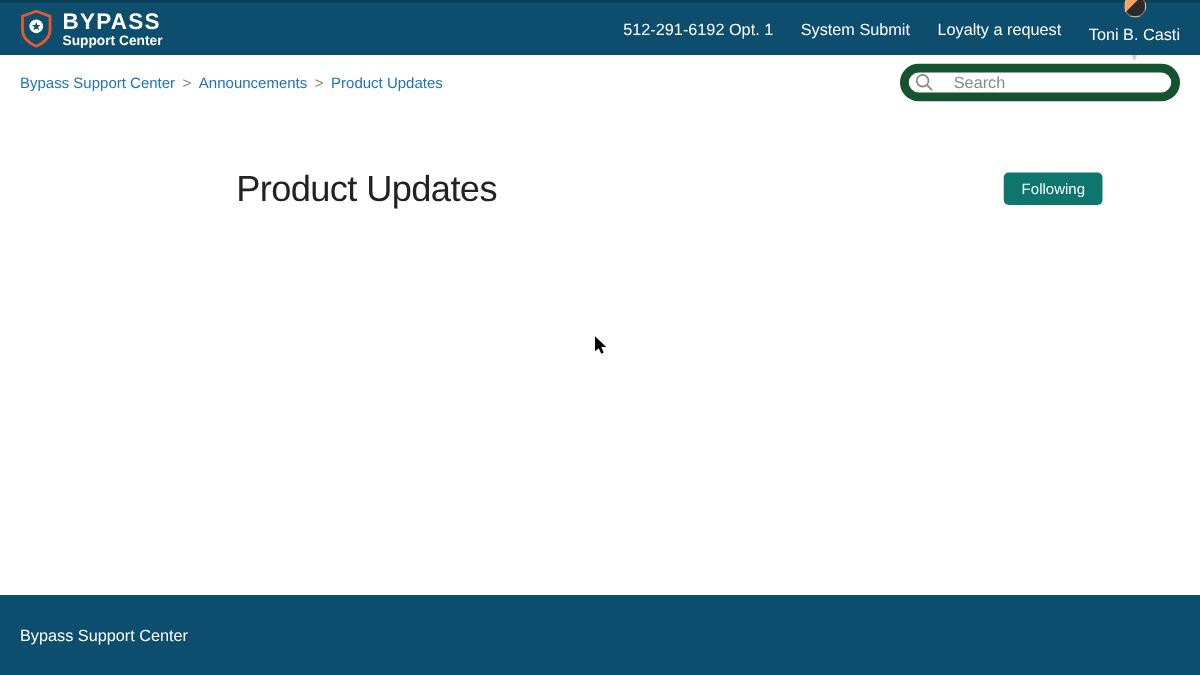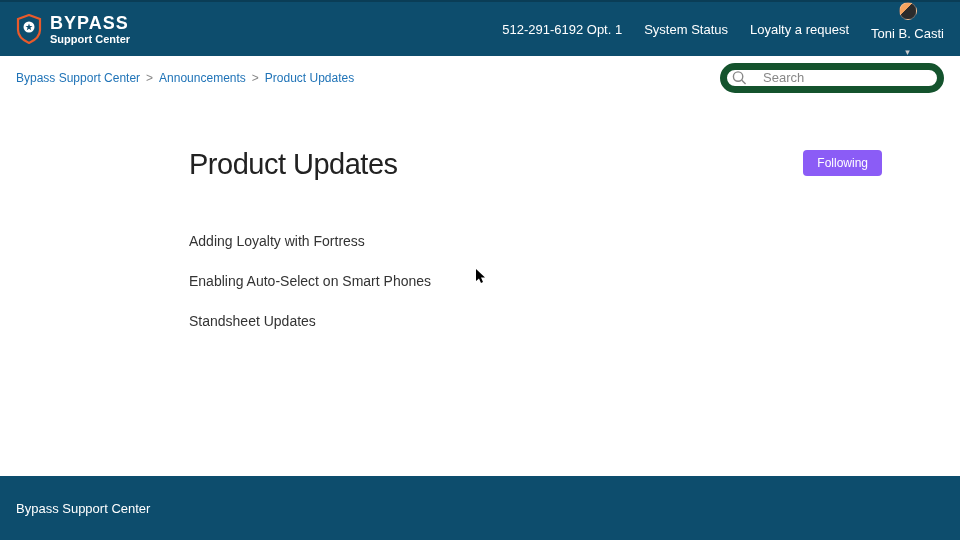--- a/index.html
+++ b/index.html
@@ -9,21 +9,21 @@
     }
     body {
       font-family: -apple-system, BlinkMacSystemFont, "Segoe UI", Helvetica, Arial, sans-serif;
       width: 960px;
       height: 540px;
       overflow: hidden;
       position: relative;
     }
     .header {
       background-color: #0d4d6d;
-      height: 56px;
+      height: 44px;
       display: flex;
       align-items: center;
       padding: 0 16px;
       color: white;
       border-top: 2px solid #0a3d56;
     }
     .logo-section {
       display: flex;
       align-items: center;
       gap: 8px;
@@ -131,21 +131,21 @@
     .page-title {
       font-size: 29px;
       font-weight: 400;
       color: #222;
       letter-spacing: -0.5px;
     }
     .follow-btn {
       position: absolute;
       right: 78px;
       top: 50px;
-      background-color: #8b5cf6;
+      background-color: #0f766e;
       color: white;
       border: none;
       padding: 6px 14px;
       border-radius: 4px;
       font-size: 12px;
       cursor: pointer;
     }
     .article-list {
       margin-top: 52px;
       display: flex;
@@ -189,21 +189,21 @@
       <circle cx="13" cy="13" r="5.5" fill="white"></circle>
       <path d="M13 9.5 L13.9 12 L16.5 12 L14.4 13.6 L15.2 16.2 L13 14.7 L10.8 16.2 L11.6 13.6 L9.5 12 L12.1 12 Z" fill="#0d4d6d"></path>
     </svg>
     <div class="logo-text">
       <span class="logo-main">BYPASS</span>
       <span class="logo-sub">Support Center</span>
     </div>
   </div>
   <div class="header-right">
     <span class="header-link">512-291-6192 Opt. 1</span>
-    <span class="header-link">System Status</span>
+    <span class="header-link">System Submit</span>
     <span class="header-link">Loyalty a request</span>
     <div class="user-section">
       <div class="avatar"></div>
       <span>Toni B. Casti</span>
       <span class="chevron-down">▾</span>
     </div>
   </div>
 </div>
 
 <div class="sub-header">
@@ -220,25 +220,20 @@
       <line x1="10.5" y1="10.5" x2="14.5" y2="14.5" stroke="#888" stroke-width="1.5"></line>
     </svg>
     <input class="search-input" type="text" placeholder="Search" style="">
   </div>
 </div>
 
 <div class="main">
   <button class="follow-btn">Following</button>
   <div class="content">
     <h1 class="page-title">Product Updates</h1>
-    <div class="article-list">
-      <div class="article-item">Adding Loyalty with Fortress</div>
-      <div class="article-item">Enabling Auto-Select on Smart Phones</div>
-      <div class="article-item">Standsheet Updates</div>
-    </div>
   </div>
 </div>
 
 <svg class="cursor" viewBox="0 0 12 16">
   <path d="M0 0 L0 12 L3 9.5 L5 14 L7 13 L5 8.5 L9 8.5 Z" fill="black"></path>
 </svg>
 
 <div class="footer">
   <span>Bypass Support Center</span>
 </div>

